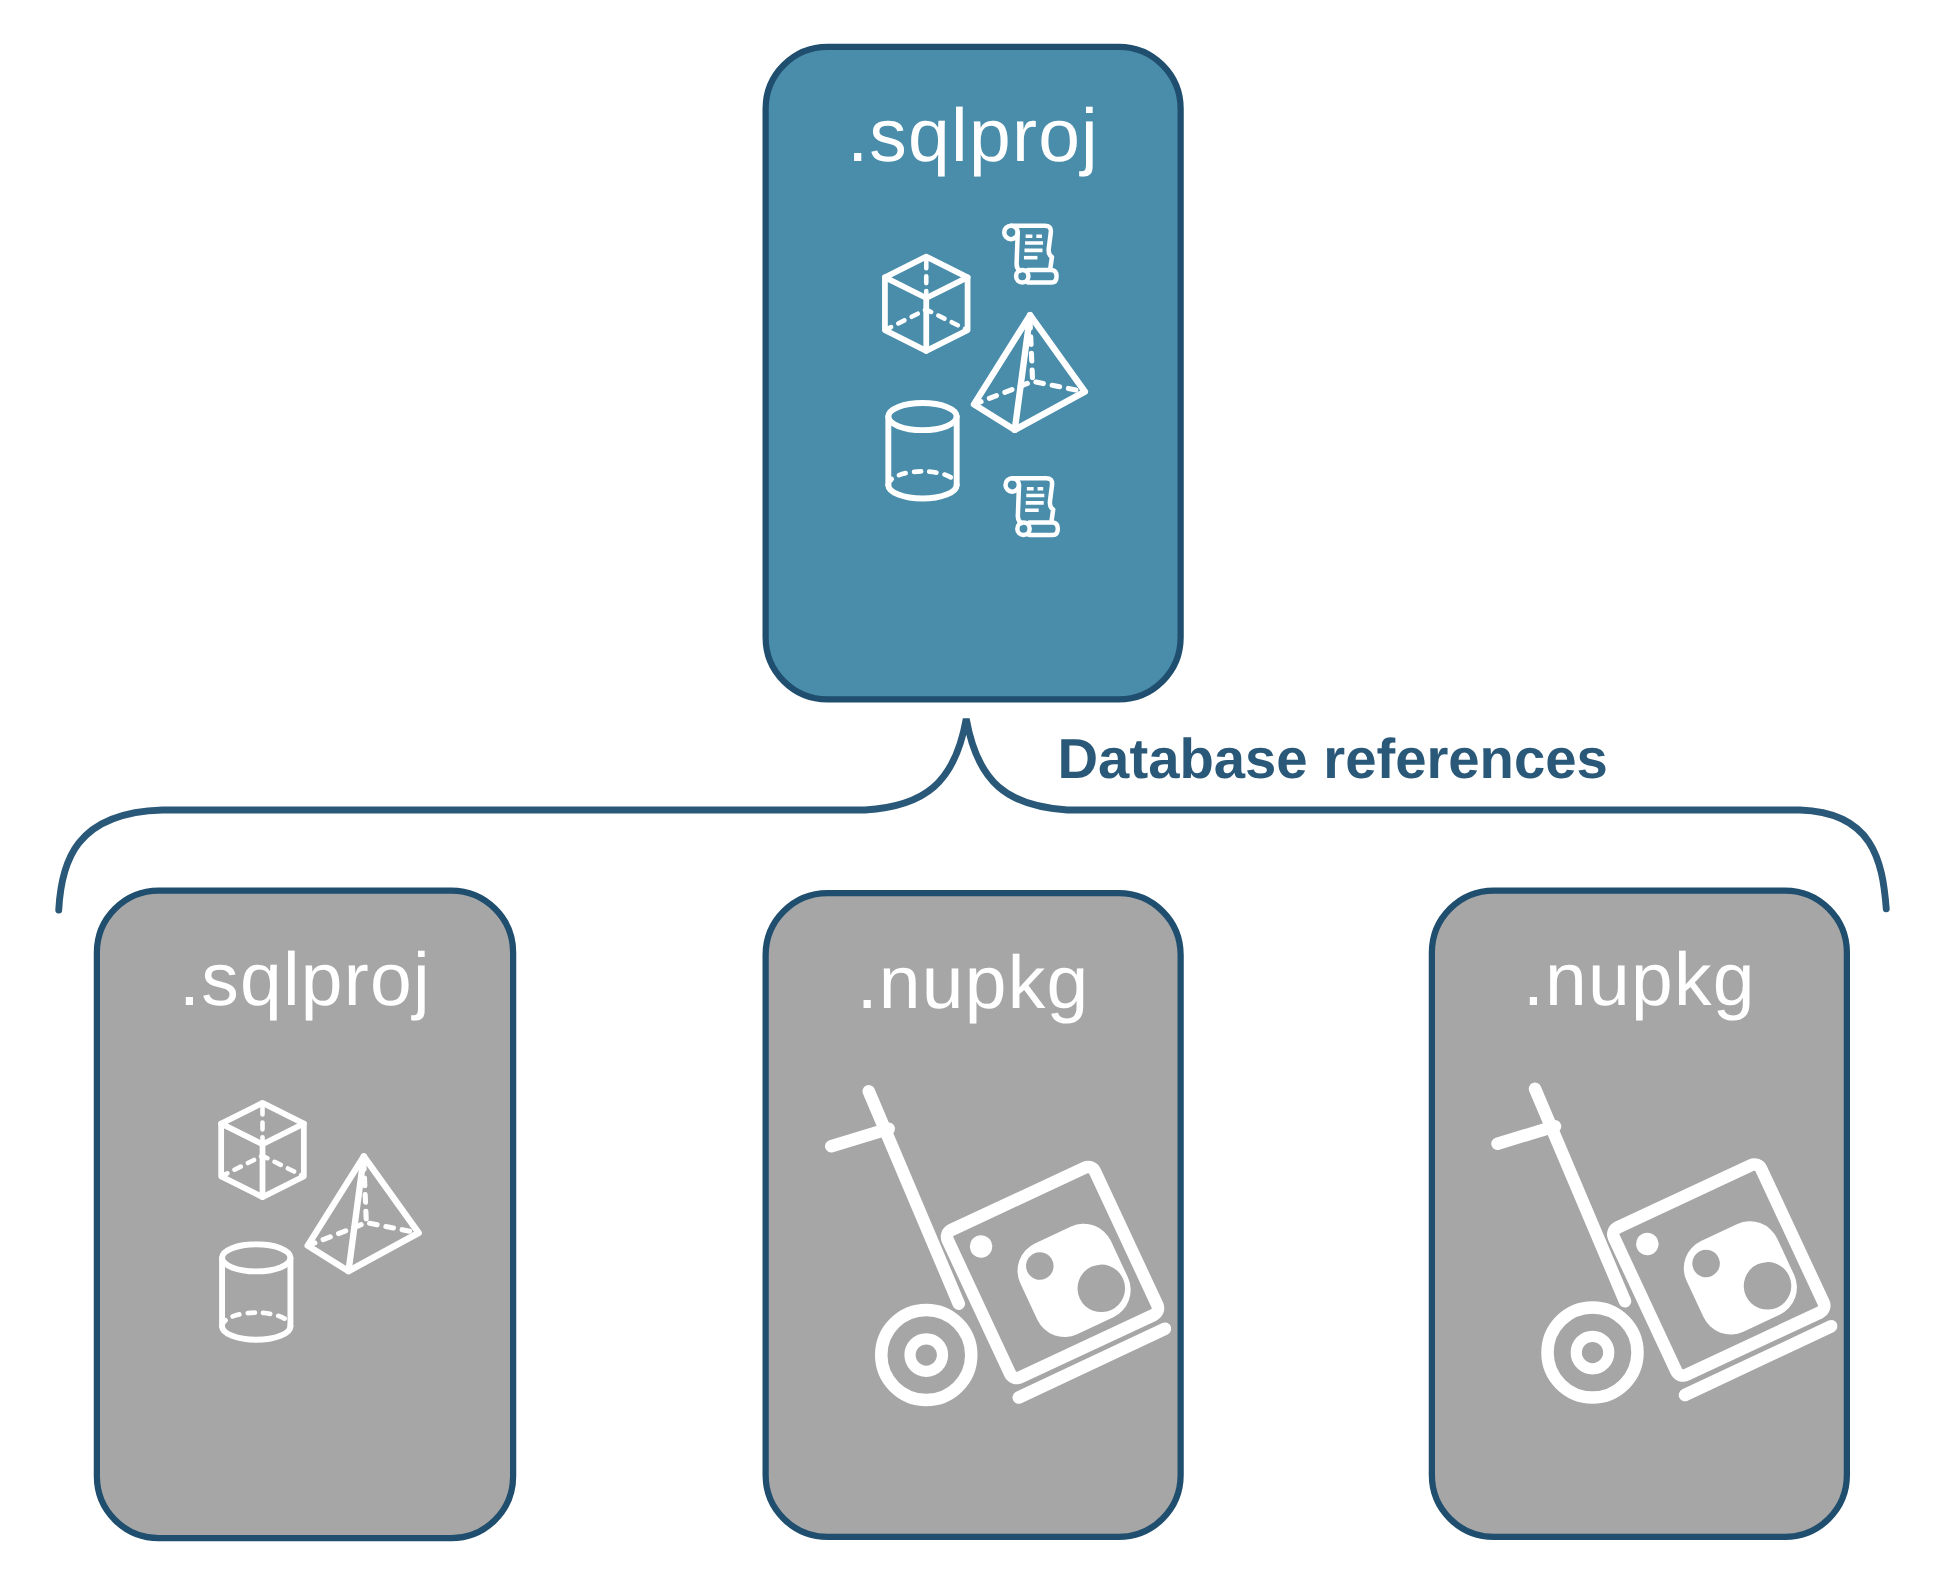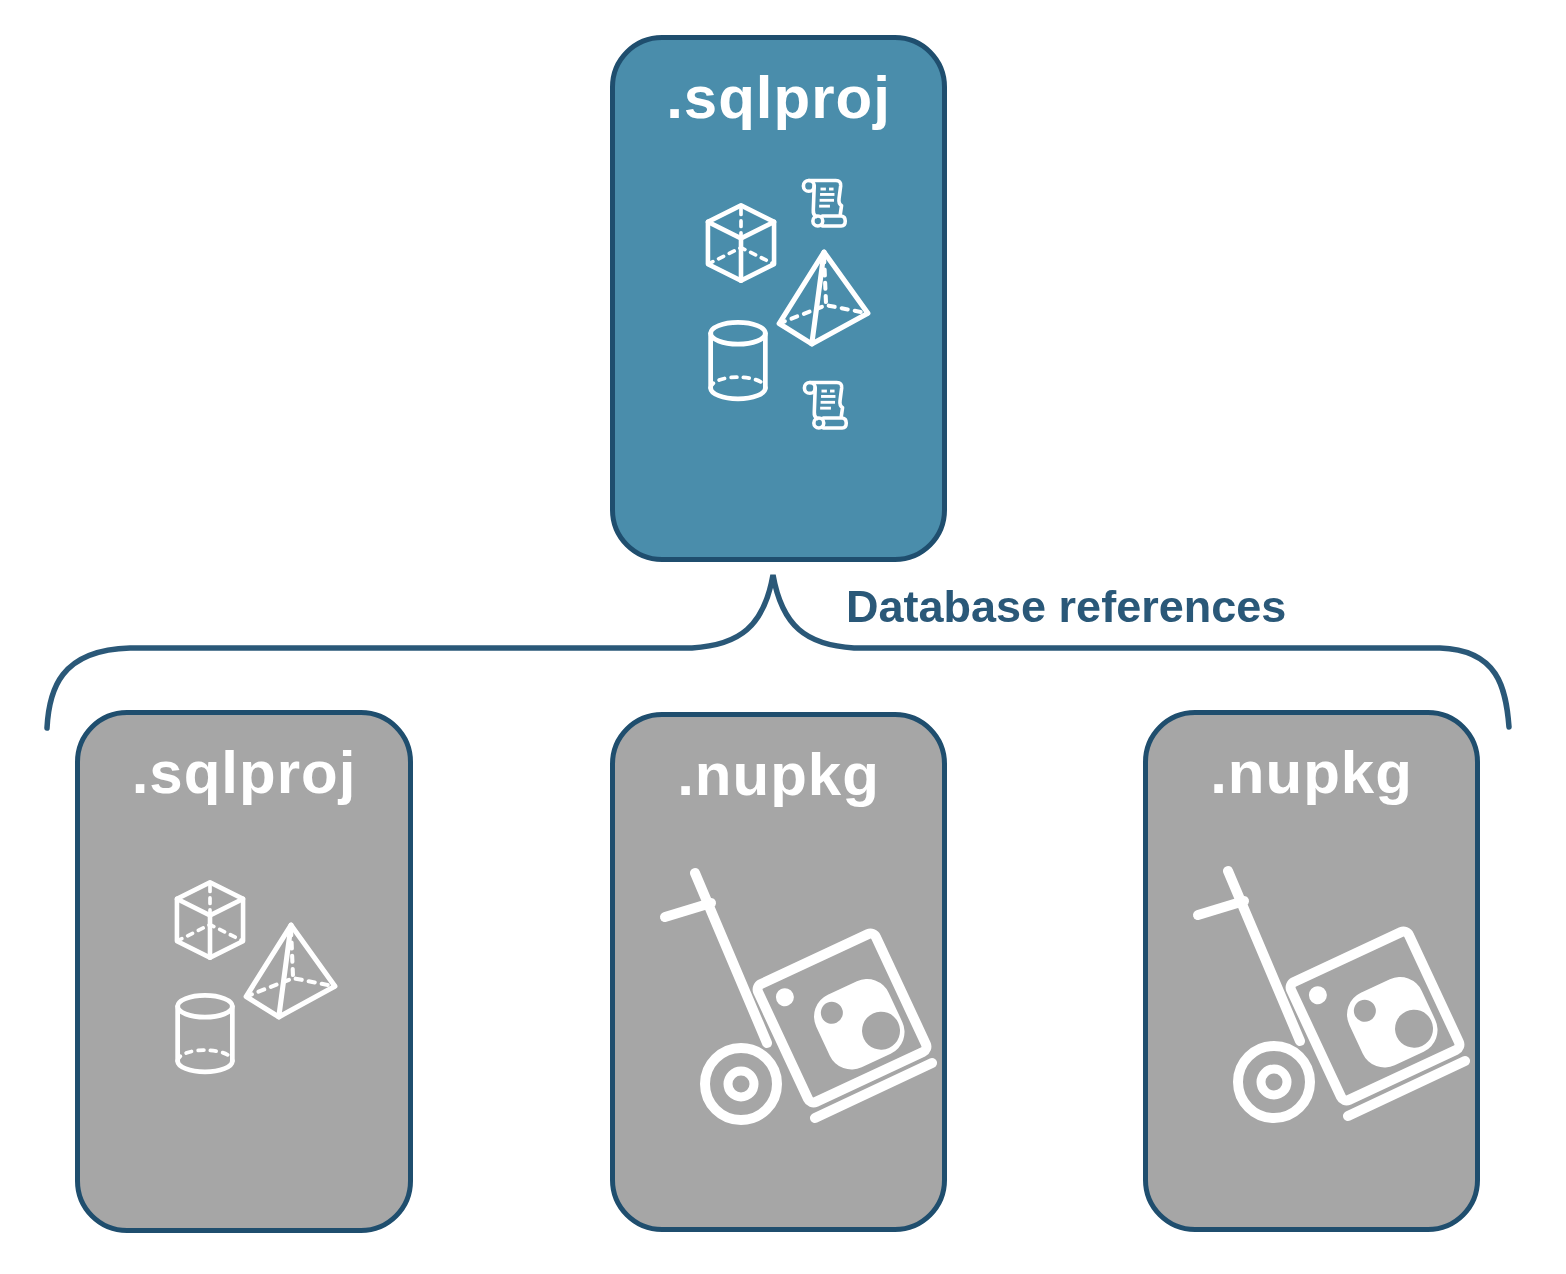--- a/index.html
+++ b/index.html
@@ -18,26 +18,26 @@
   .card {
     position: absolute;
     box-sizing: border-box;
     border: 5px solid #1F4E6E;
     border-radius: 52px;
   }
   .card--primary { background: #4A8DAB; }
   .card--gray    { background: #A6A6A6; }
   .card-title {
     position: absolute;
-    top: 25px;
+    top: 36px;
     left: 0;
     right: 0;
     text-align: center;
     font-size: 60px;
-    font-weight: bold;
+    font-weight: normal;
     color: #ffffff;
     letter-spacing: 1px;
     line-height: 1.1;
     user-select: none;
   }
   .icon { position: absolute; display: block; }
   #card-root    { left: 610px;  top: 35px;  width: 337px; height: 527px; }
   #card-sqlproj-ref { left: 75px; top: 710px; width: 338px; height: 523px; }
   #card-nupkg-1 { left: 610px;  top: 712px; width: 337px; height: 520px; }
   #card-nupkg-2 { left: 1143px; top: 710px; width: 337px; height: 522px; }

